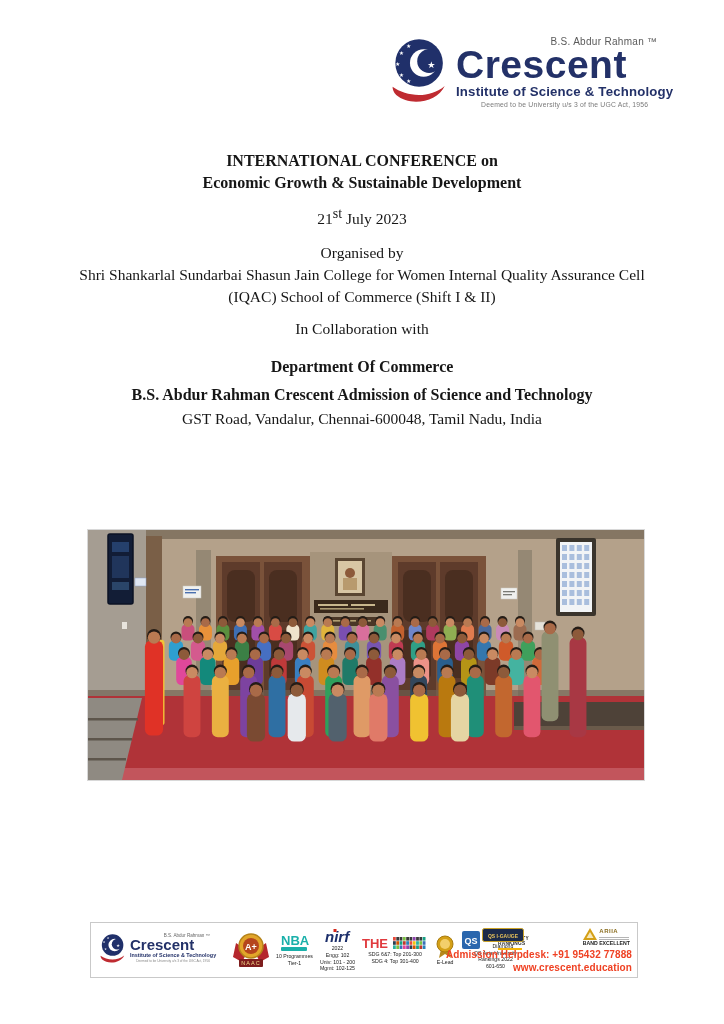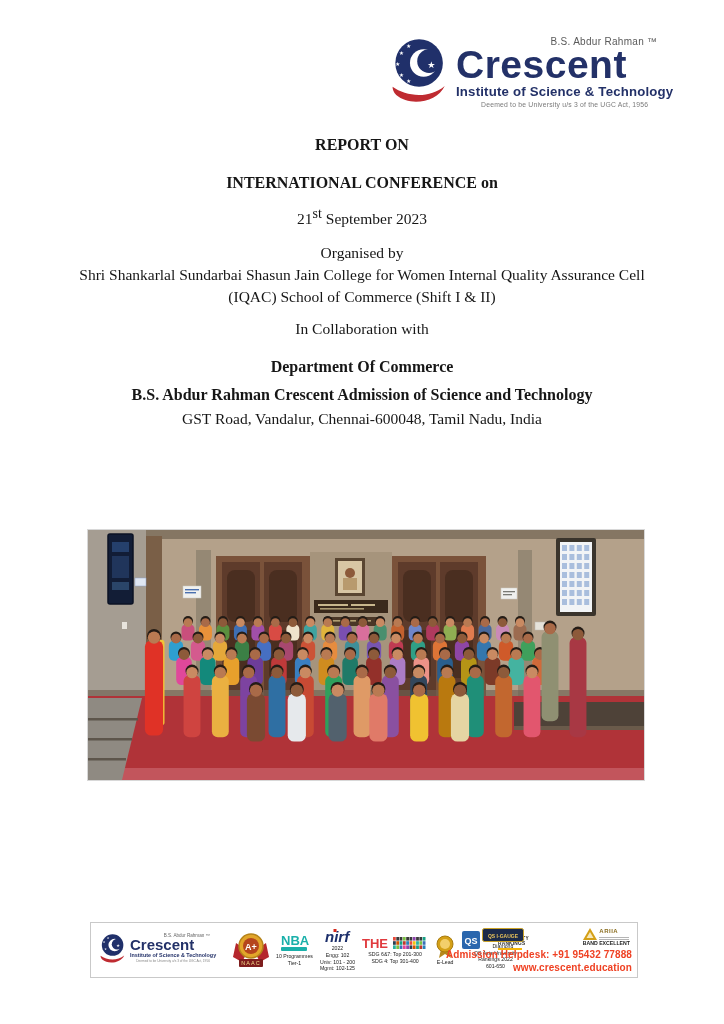--- a/index.html
+++ b/index.html
@@ -80,26 +80,26 @@
     </svg>
     <div class="brand-text">
       <div class="brand-tm">B.S. Abdur Rahman ™</div>
       <div class="brand-name">Crescent</div>
       <div class="brand-sub">Institute of Science &amp; Technology</div>
       <div class="brand-tag">Deemed to be University u/s 3 of the UGC Act, 1956</div>
     </div>
   </div>
 
   <div class="doc">
-    <p class="b">REPORT ON</p>
     <p class="b mt16">
       <span>INTERNATIONAL CONFERENCE on</span><br>
+      <span>Economic Growth &amp; Sustainable Development</span>
     </p>
     <p class="mt14">
-      <span>21</span><sup>st</sup><span> September 2023</span>
+      <span>21</span><sup>st</sup><span> July 2023</span>
     </p>
     <p class="mt12">
       <span>Organised by</span><br>
       <span>Shri Shankarlal Sundarbai Shasun Jain College for Women Internal Quality Assurance Cell</span><br>
       <span>(IQAC) School of Commerce (Shift I &amp; II)</span>
     </p>
     <p class="mt10">In Collaboration with</p>
     <p class="b mt16">
       <span>Department Of Commerce</span><br>
     </p>

